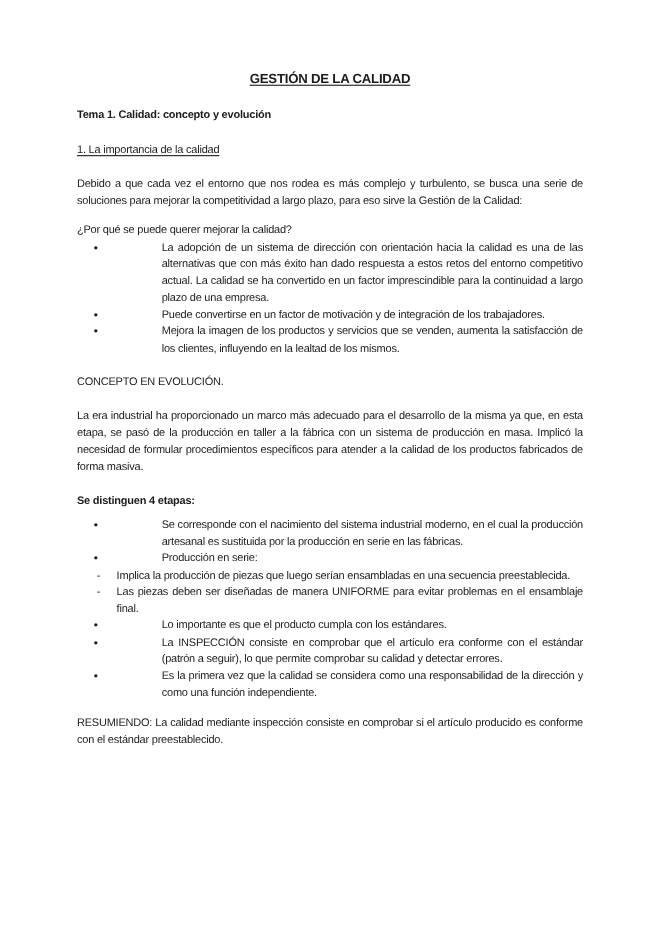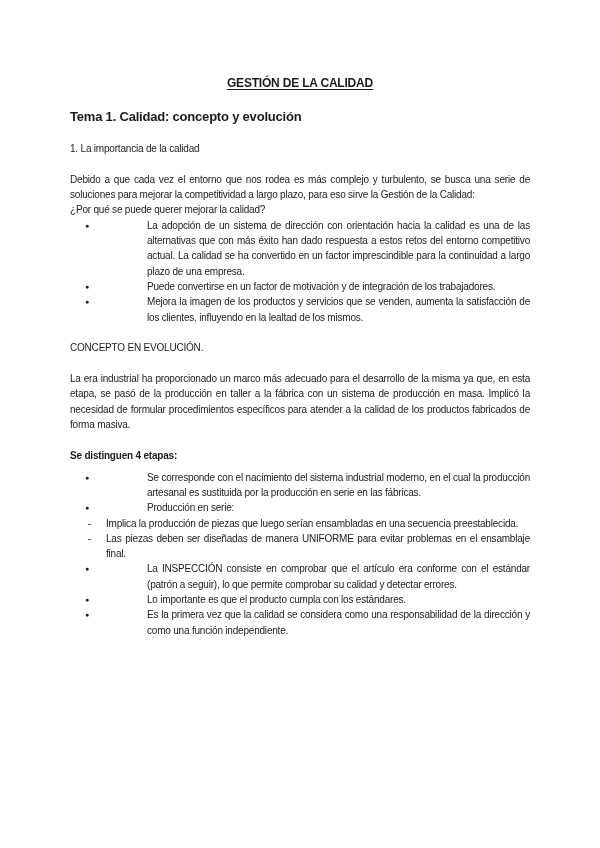--- a/index.html
+++ b/index.html
@@ -16,44 +16,45 @@
     box-sizing: border-box;
     padding: 64px 70px 0 70px;
     font-family: "Liberation Sans", "DejaVu Sans", sans-serif;
     font-size: 10px;
     line-height: 15.3px;
     letter-spacing: -0.2px;
     color: #1c1c1c;
     overflow: hidden;
   }
   .doc-title {
-    margin: 12px;
+    margin: 0;
     text-align: center;
     font-size: 12px;
     font-weight: bold;
     text-decoration: underline;
     text-underline-offset: 2px;
   }
   .topic-heading {
     margin: 18px 0 0 0;
-    font-size: 13px;
+    font-size: 10px;
     font-weight: bold;
   }
   .section-heading {
     margin: 16px 0 0 0;
     font-weight: normal;
     font-size: 10px;
+    text-decoration: underline;
     text-underline-offset: 2px;
   }
   .section-heading.sec2 { margin-top: 17px; }
   .para {
     margin: 16px 0 0 0;
     text-align: justify;
   }
-  .para.no-gap { margin-top: 0; }
+  .para.no-gap { margin-top: 12px; }
   .caps-line { margin: 15px 0 0 0; }
   .stage-line { margin: 0; font-weight: bold; }
   ul.bullets {
     list-style: none;
     margin: 0;
     padding: 0;
   }
   ul.bullets.gap-above { margin-top: 6px; }
   ul.bullets > li {
     display: flex;
@@ -140,26 +141,27 @@
       <span class="b-text">Implica la producción de piezas que luego serían ensambladas en una secuencia preestablecida.</span>
     </li>
     <li>
       <span class="d-marker">-</span>
       <span class="b-text">Las piezas deben ser diseñadas de manera UNIFORME para evitar problemas en el ensamblaje final.</span>
     </li>
   </ul>
   <ul class="bullets">
     <li>
       <span class="b-marker">●</span>
-      <span class="b-text">La INSPECCIÓN consiste en comprobar que el artículo era conforme con el estándar (patrón a seguir), lo que permite comprobar su calidad y detectar errores.</span>
+      <span class="b-text">Lo importante es que el producto cumpla con los estándares.</span>
     </li>
     <li>
       <span class="b-marker">●</span>
-      <span class="b-text">Lo importante es que el producto cumpla con los estándares.</span>
+      <span class="b-text">La INSPECCIÓN consiste en comprobar que el artículo era conforme con el estándar (patrón a seguir), lo que permite comprobar su calidad y detectar errores.</span>
     </li>
     <li>
       <span class="b-marker">●</span>
       <span class="b-text">Es la primera vez que la calidad se considera como una responsabilidad de la dirección y como una función independiente.</span>
     </li>
   </ul>
 
+  <p class="para no-gap">RESUMIENDO: La calidad mediante inspección consiste en comprobar si el artículo producido es conforme con el estándar preestablecido.</p>
 
 </div>
 
 </body></html>

